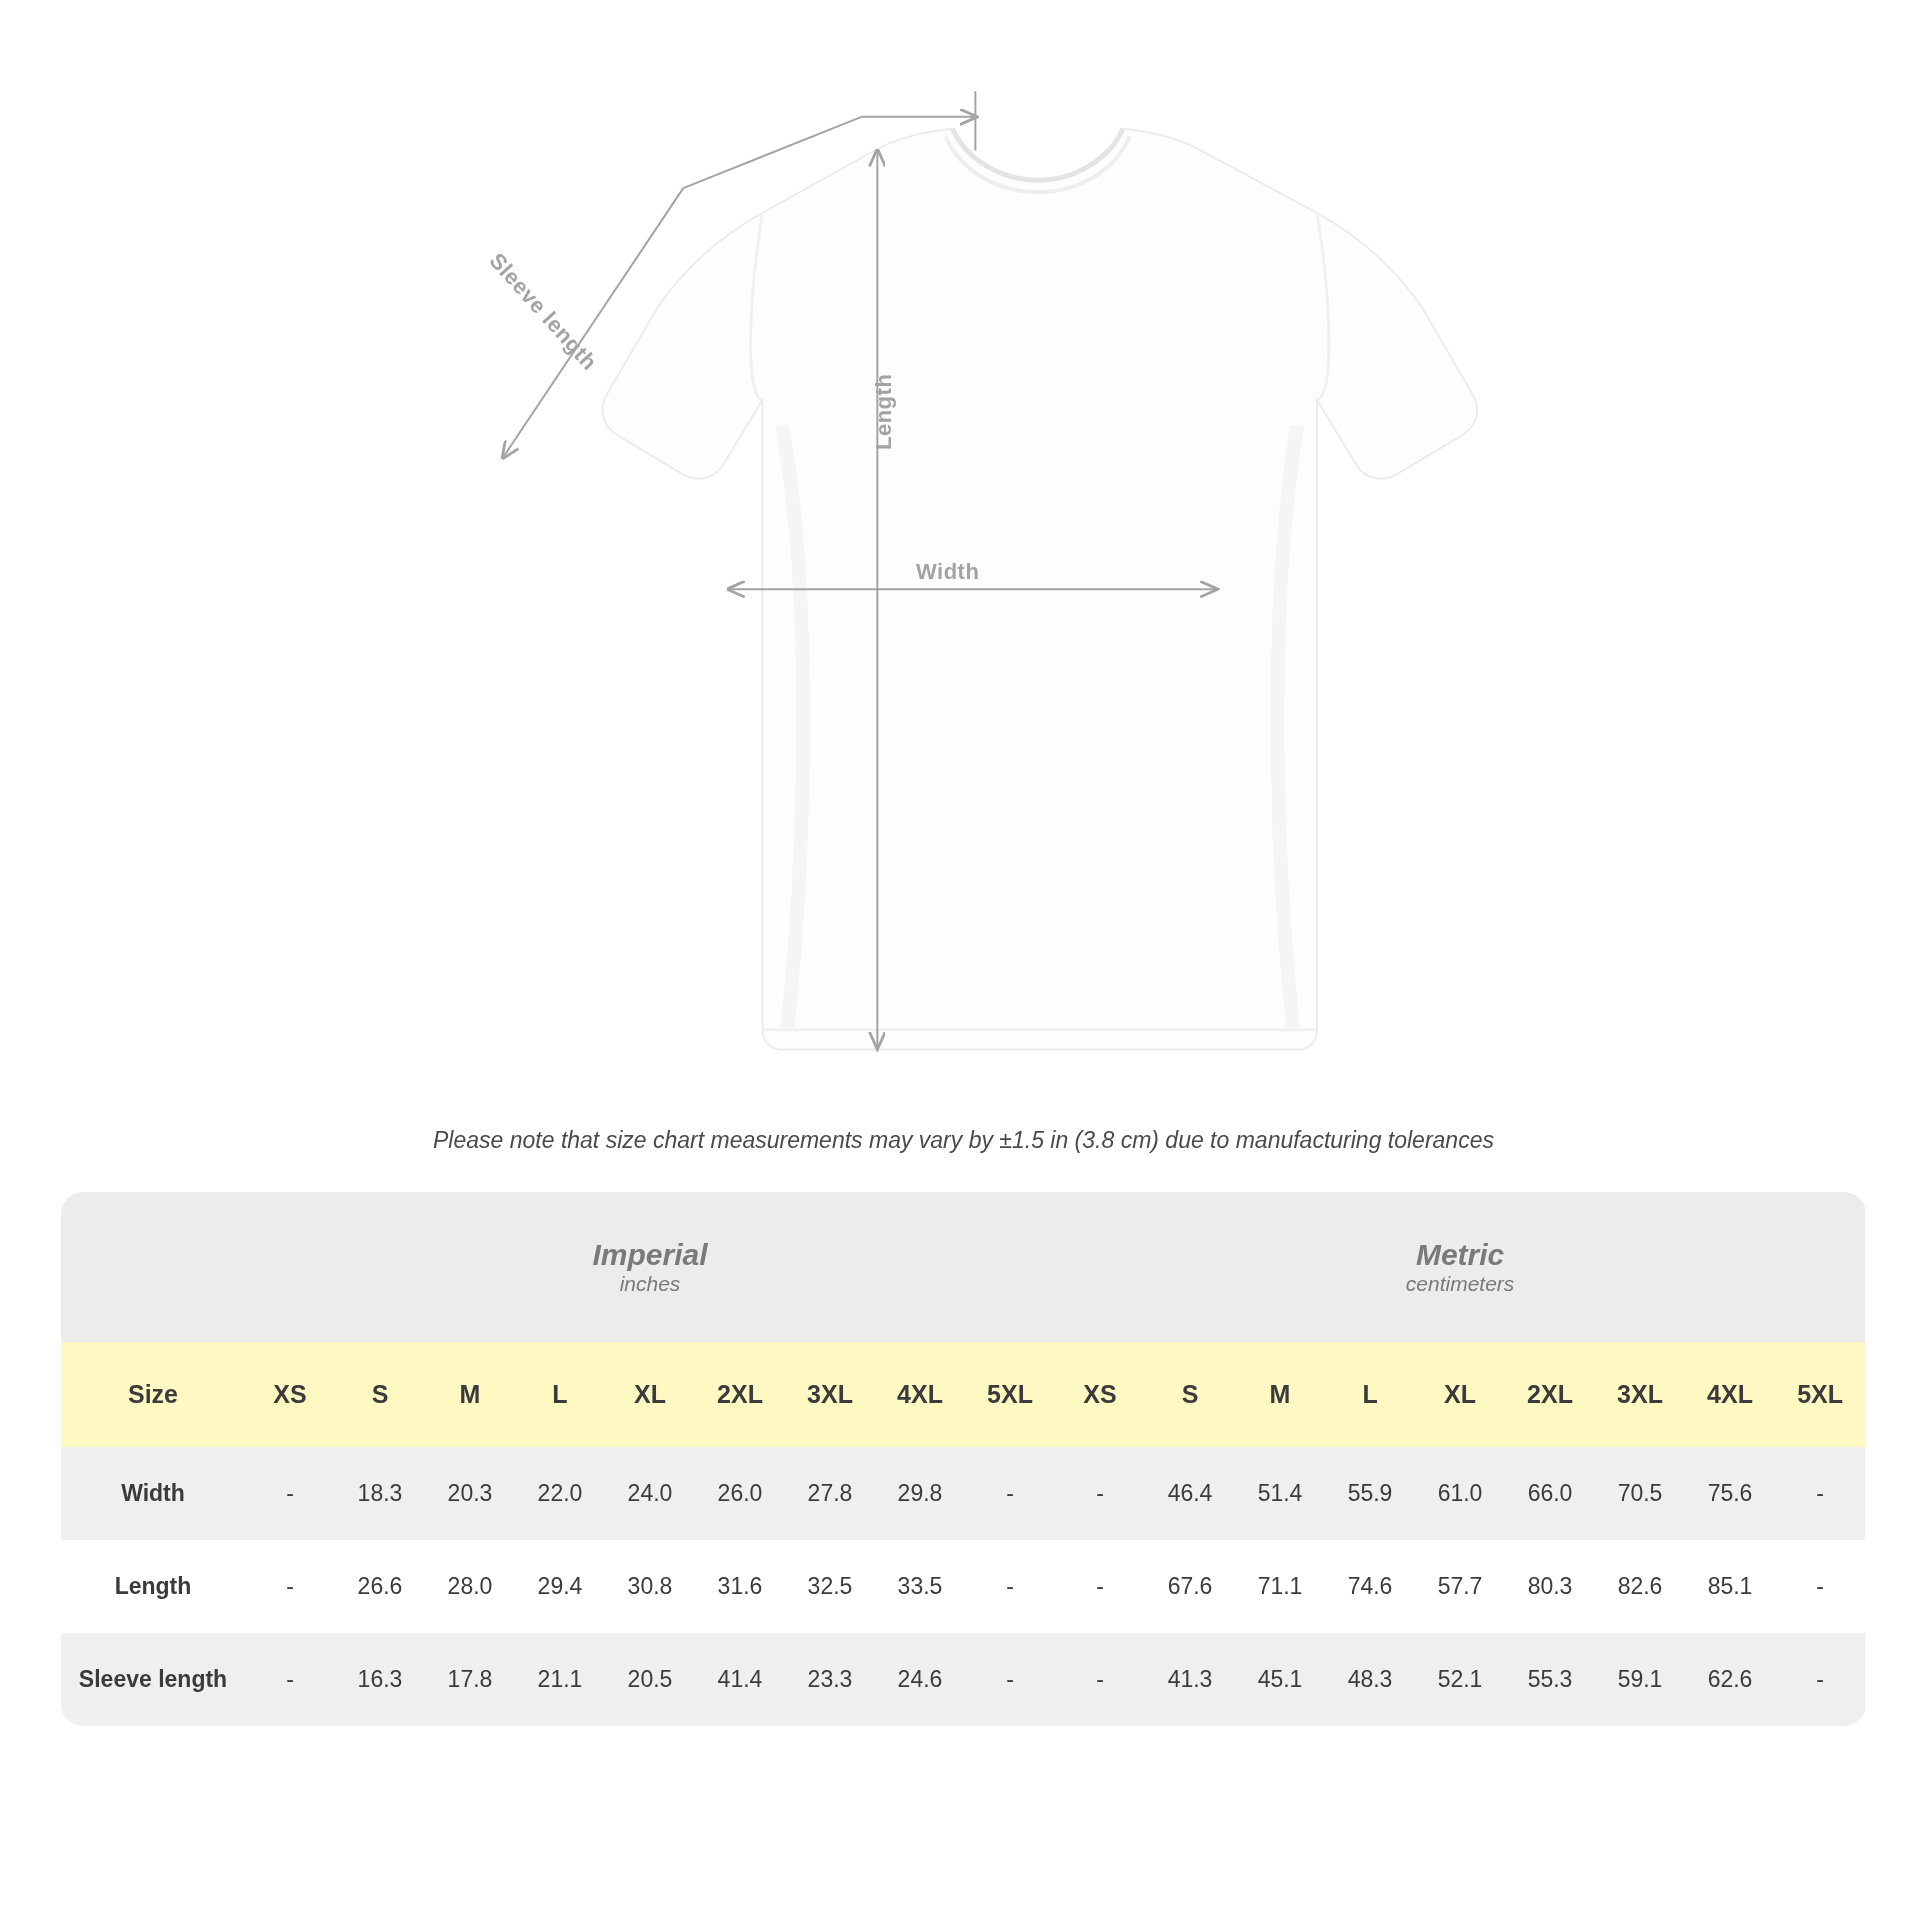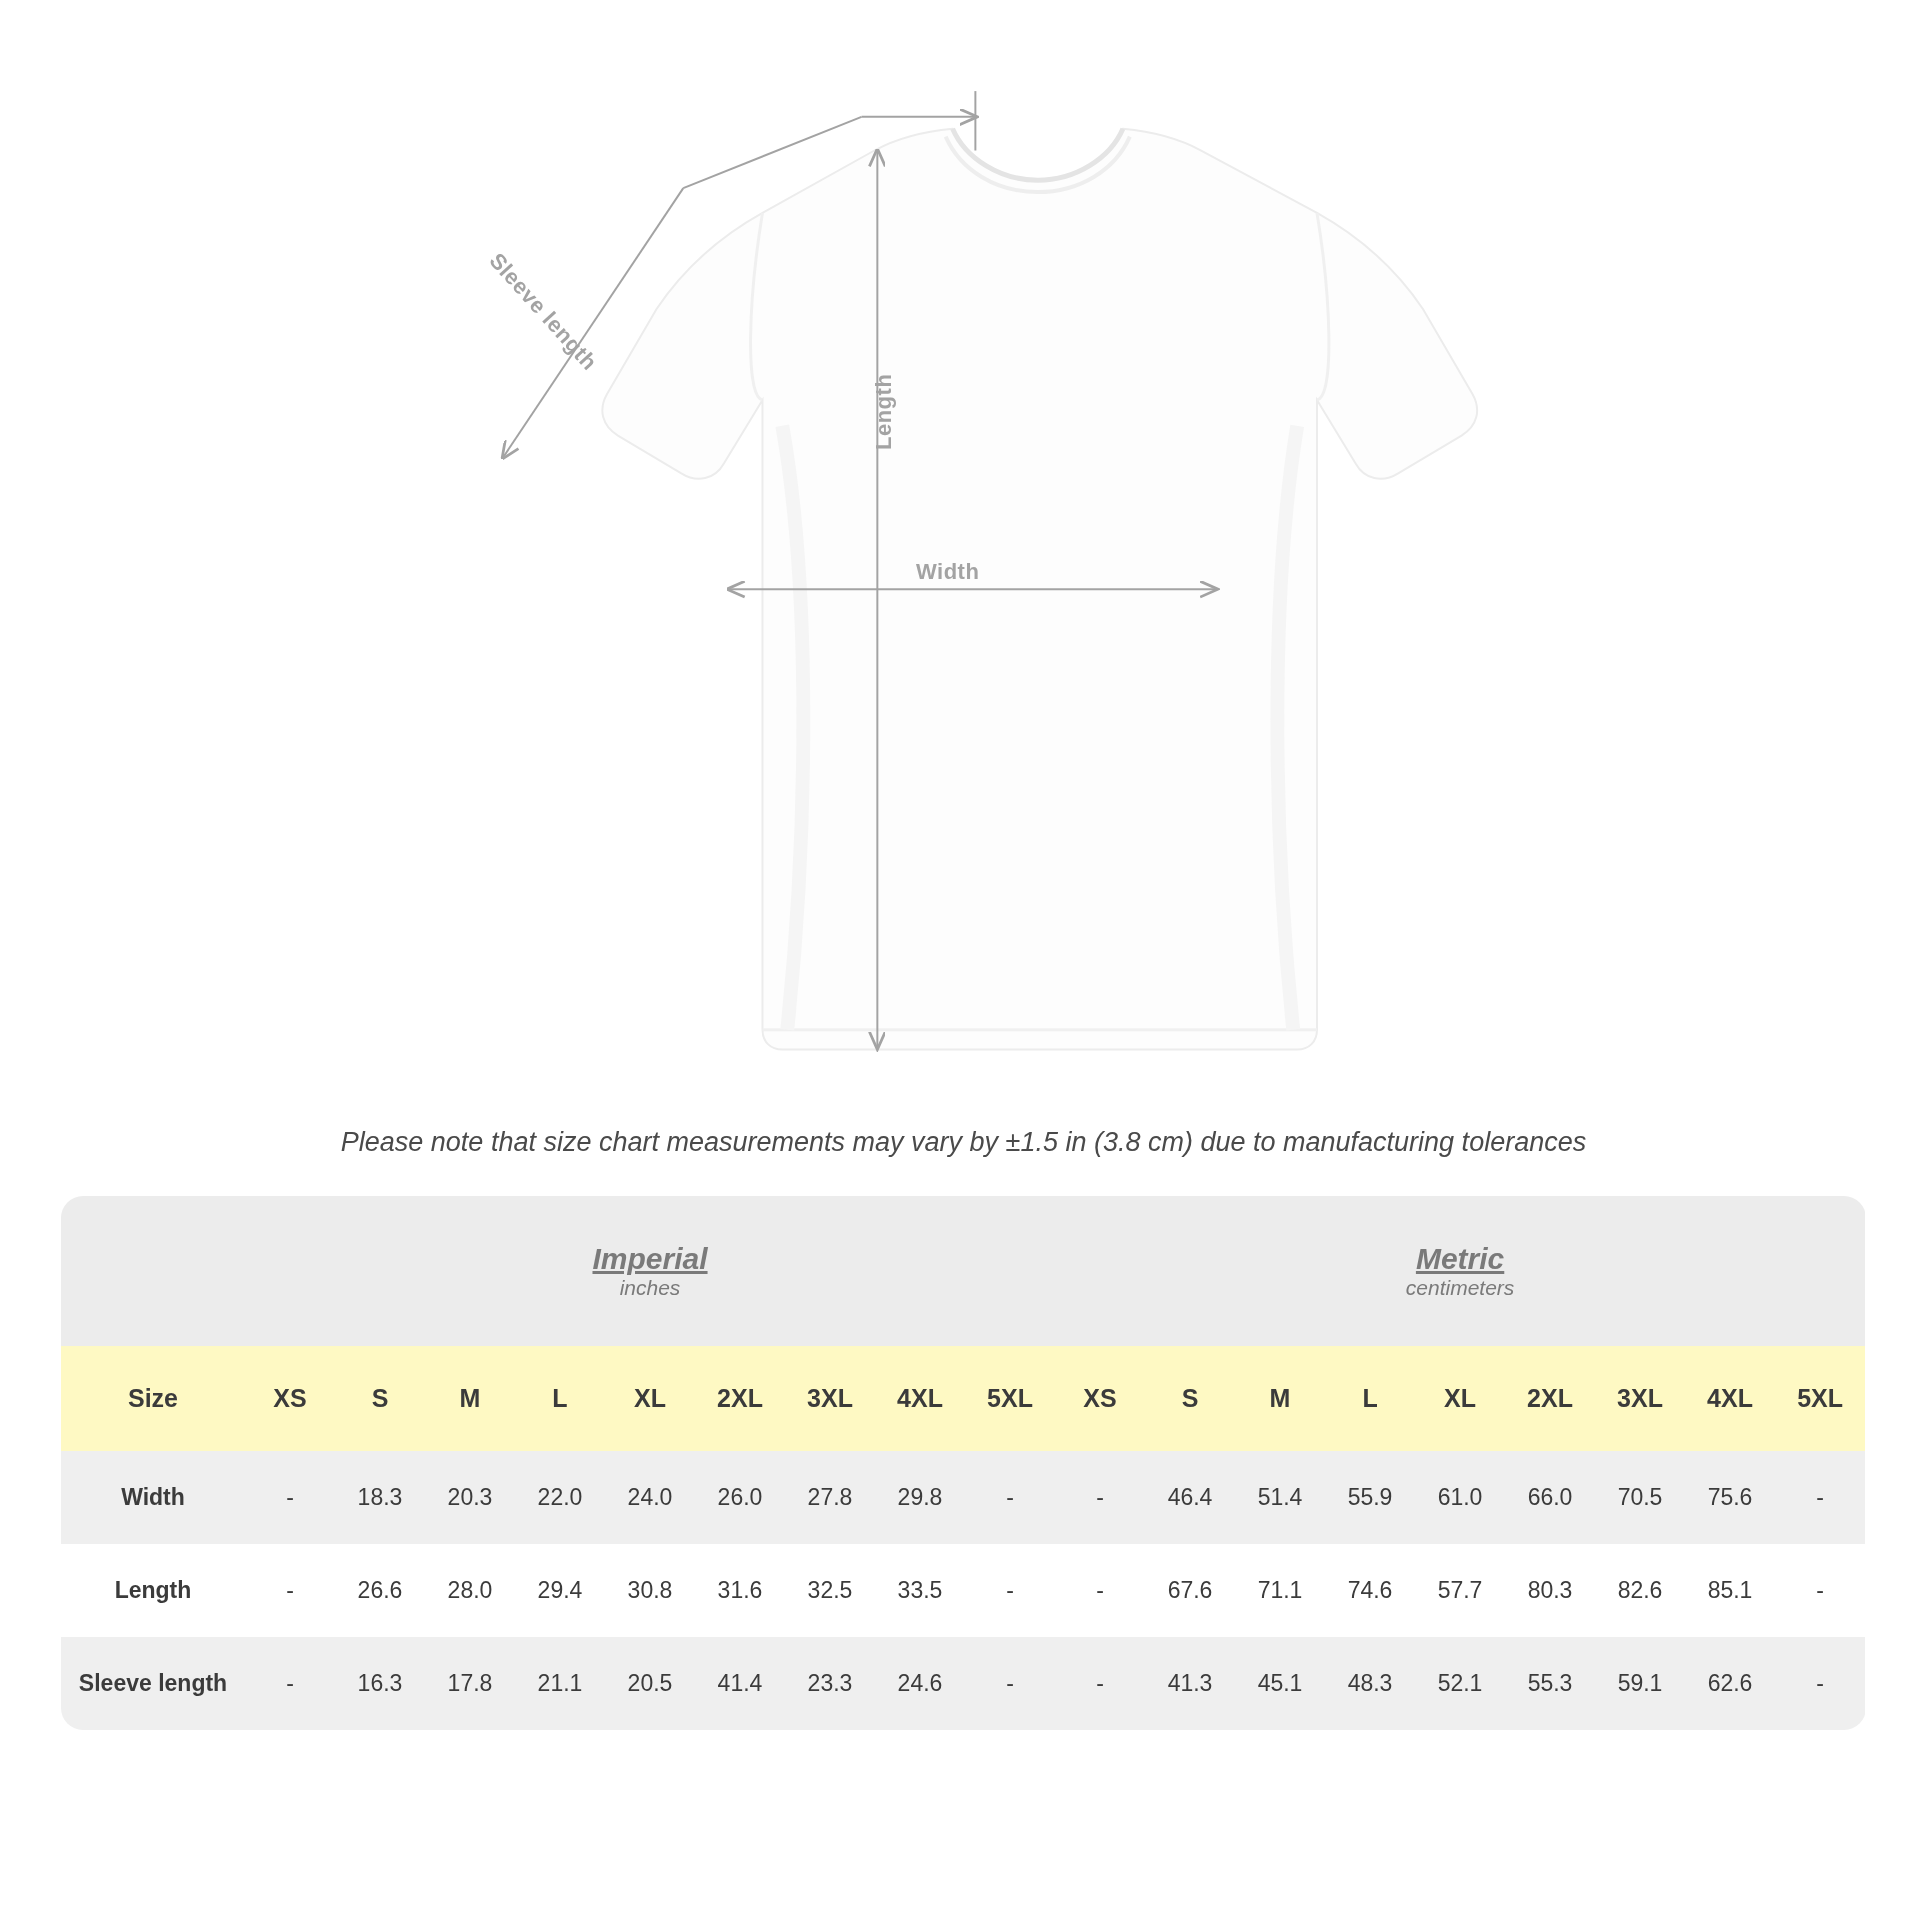--- a/index.html
+++ b/index.html
@@ -65,21 +65,21 @@
     margin-top: 8px;
   }
   .chart-title {
     font-size: 38px;
     font-weight: bold;
     color: #2f2f2f;
     margin: 0;
     letter-spacing: -0.2px;
   }
   .chart-note {
-    font-size: 27px;
+    font-size: 23px;
     font-style: italic;
     color: #4a4a4a;
     margin-top: 18px;
   }
 
   
   .table-wrap {
     margin: 38px 61px 0 61px;
     border-radius: 22px;
     overflow: hidden;
@@ -105,21 +105,20 @@
     padding: 0;
   }
   tr.unit-row td.blank {
     background: #ececec;
   }
   .unit-name {
     font-size: 30px;
     font-weight: bold;
     font-style: italic;
     color: #7a7a7a;
-    text-decoration: underline;
   }
   .unit-sub {
     font-size: 21px;
     font-style: italic;
     color: #7a7a7a;
   }
 
   
   tr.size-row td {
     background: #fef9c3;

